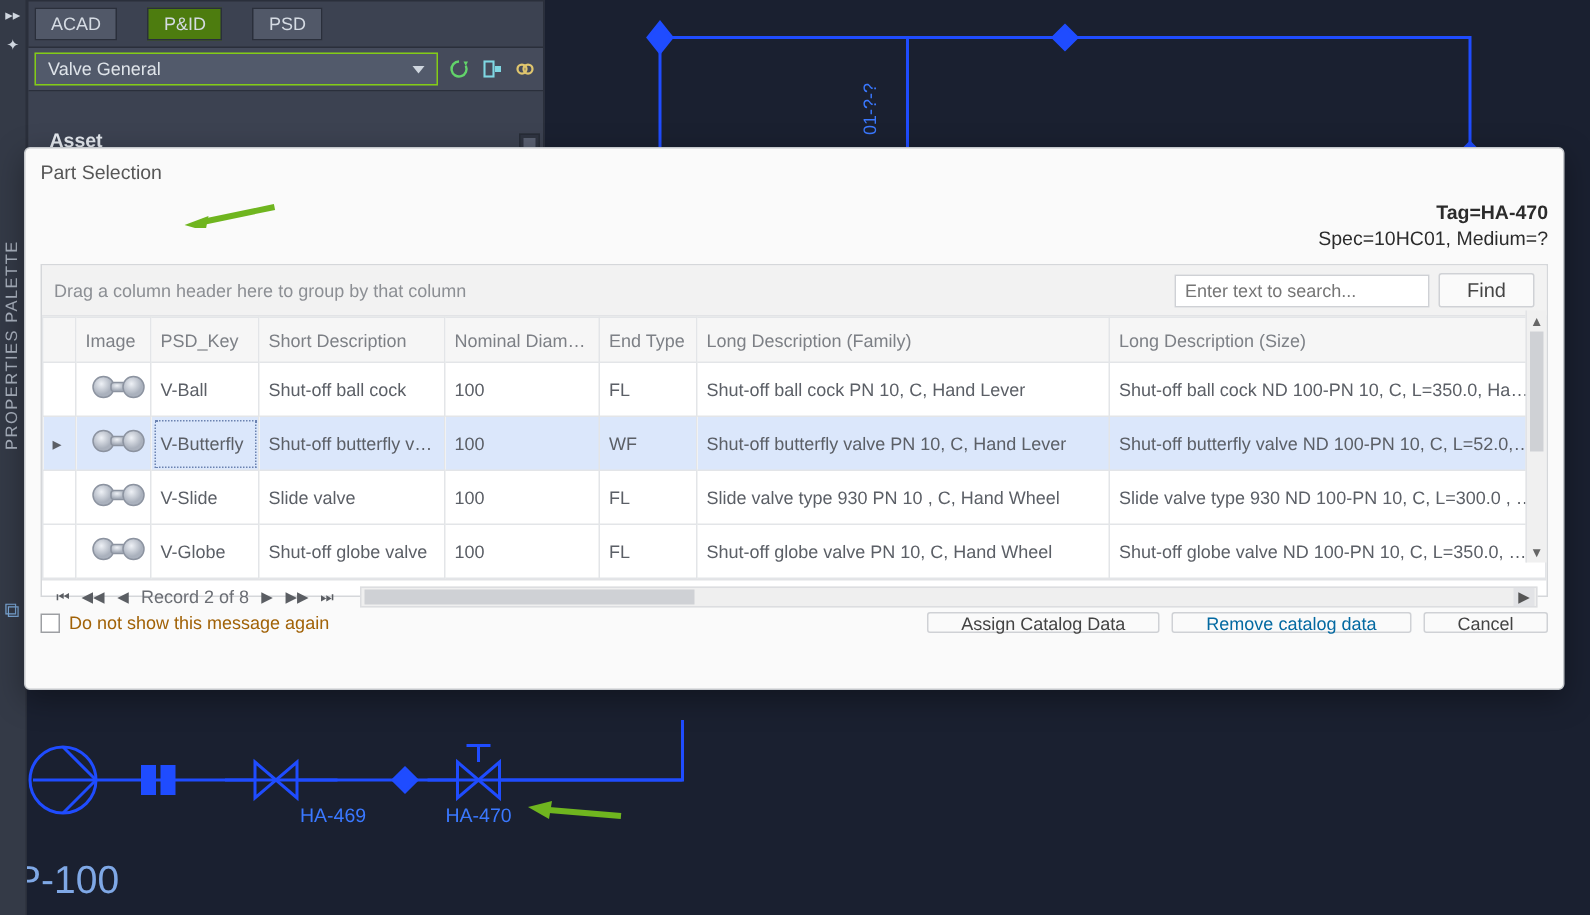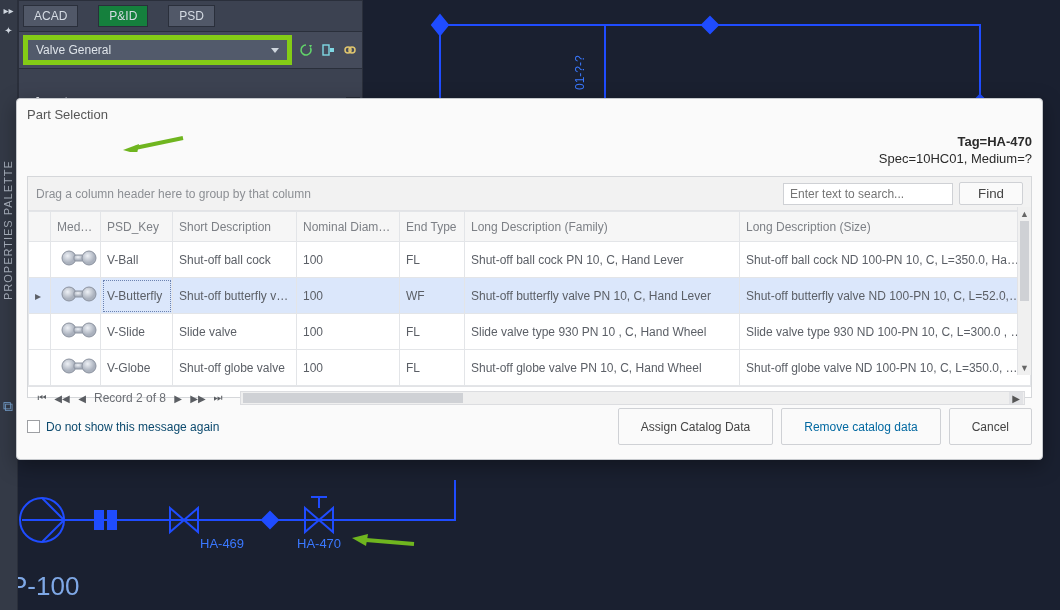--- a/index.html
+++ b/index.html
@@ -21,29 +21,29 @@
   
   .palette {
     position:absolute; left:18px; top:0; width:345px;
     background:#3c4251; border:1px solid #2a2f3b;
   }
   .tabs-row { display:flex; gap:20px; padding:4px 4px 4px 4px; border-bottom:1px solid #2a2f3b;}
   .tab-btn {
     background:#515868; color:#d5dbe3; padding:3px 10px; border:1px solid #2a2f3b;
     font-size:12px; cursor:pointer;
   }
-  .tab-btn.active { background:#15803d; }
+  .tab-btn.active { background:#4d7c0f; }
   .selector-row {
     display:flex; align-items:center; gap:6px; padding:3px 4px; border-bottom:1px solid #2a2f3b;
     background:#454b5b;
   }
   .combo {
     flex:1; background:#525a6b; color:#dfe4ea; padding:3px 8px;
     display:flex; align-items:center; justify-content:space-between;
-    border:5px solid #84cc16;
+    border:1px solid #84cc16;
   }
   .combo .caret {
     width:0;height:0;border-left:4px solid transparent;border-right:4px solid transparent;border-top:5px solid #cfd6df;
   }
   .mini-icon { width:16px; height:16px; display:flex; align-items:center; justify-content:center; color:#9fe49f; }
   .mini-icon.cyan { color:#7fd7e3;}
   .mini-icon.gold { color:#e0c66e;}
   .asset-section {
     padding:4px 8px 6px 14px; background:#3c4251; position:relative;
   }
@@ -125,25 +125,25 @@
   .grid-vscroll {
     position:absolute; right:0; top:30px; bottom:22px; width:14px; background:#f0f0f0; border-left:1px solid #e2e3e6;
   }
   .grid-vscroll .vth { position:absolute; top:14px; left:2px; right:2px; height:80px; background:#cfd1d5;}
   .grid-vscroll .arrow { position:absolute; left:0; right:0; height:14px; display:flex;align-items:center;justify-content:center; color:#666; font-size:9px;}
   .grid-vscroll .arrow.top{top:0;} .grid-vscroll .arrow.bot{bottom:0;}
 
   .dlg-footer {
     display:flex; align-items:center; justify-content:space-between; padding:10px 10px 10px 10px;
   }
-  .chk-row { display:flex; align-items:center; gap:6px; color:#0c4a6e;}
+  .chk-row { display:flex; align-items:center; gap:6px; color:#a16207;}
   .chk-box { width:13px; height:13px; border:1px solid #9d9fa3; background:#fff;}
   .btn-row { display:flex; gap:8px;}
   .dlg-btn {
-    height:37px; padding:0 22px; border:1px solid #cfd1d5; background:#fafafa; color:#444; border-radius:2px; cursor:pointer; font-size:12px;
+    height:14px; padding:0 22px; border:1px solid #cfd1d5; background:#fafafa; color:#444; border-radius:2px; cursor:pointer; font-size:12px;
   }
   .dlg-btn.disabled { color:#0369a1; cursor:default;}
 
   
   .cad-label { position:absolute; color:#3a78ff; font-family:Arial, sans-serif; font-size:13px;}
   .p100 { position:absolute; left:10px; bottom:8px; color:#7fa8e6; font-size:26px; font-family:Arial;}
   .green-arrow2 { position:absolute; left:352px; top:534px; width:64px; height:18px;}
 
 </style>
 </head>
@@ -277,21 +277,21 @@
           <col style="width:72px">
           <col style="width:124px">
         <col style="width:103px">
           <col style="width:65px">
           <col style="width:275px">
           <col>
       </colgroup>
       <thead>
         <tr>
           <th class="row-indicator"></th>
-          <th>Medium</th>
+          <th>Image</th>
           <th>PSD_Key</th>
           <th>Short Description</th>
           <th>Nominal Diameter</th>
           <th>End Type</th>
           <th>Long Description (Family)</th>
           <th>Long Description (Size)</th>
         </tr>
       </thead>
       <tbody id="grid-body">
           <tr>

